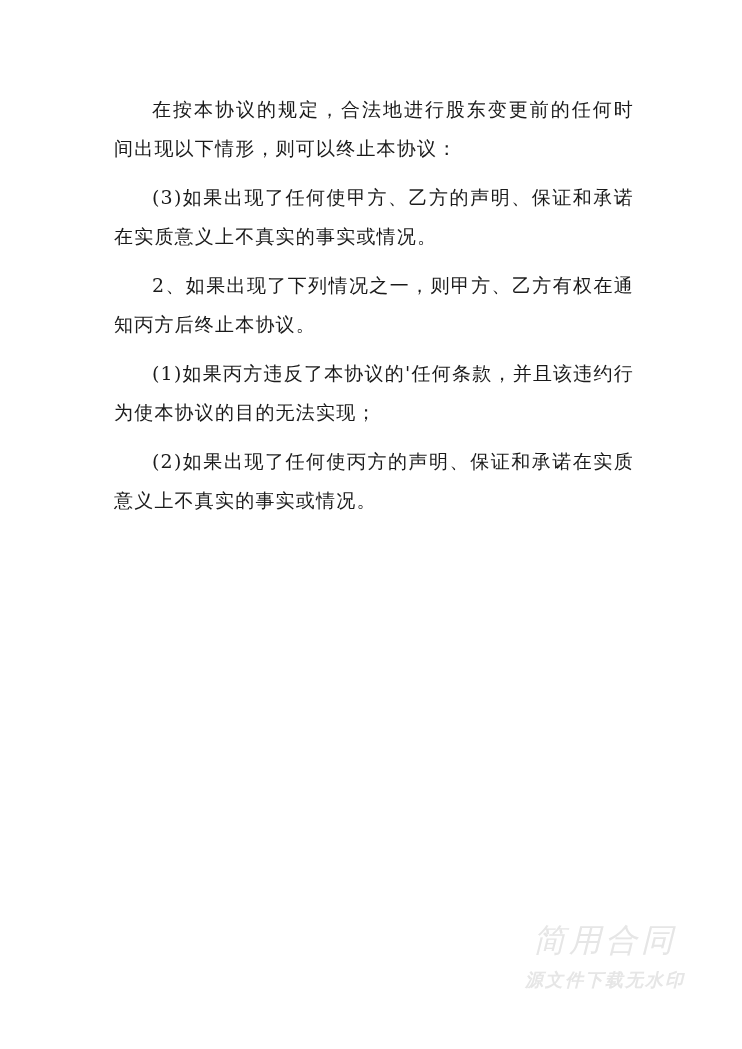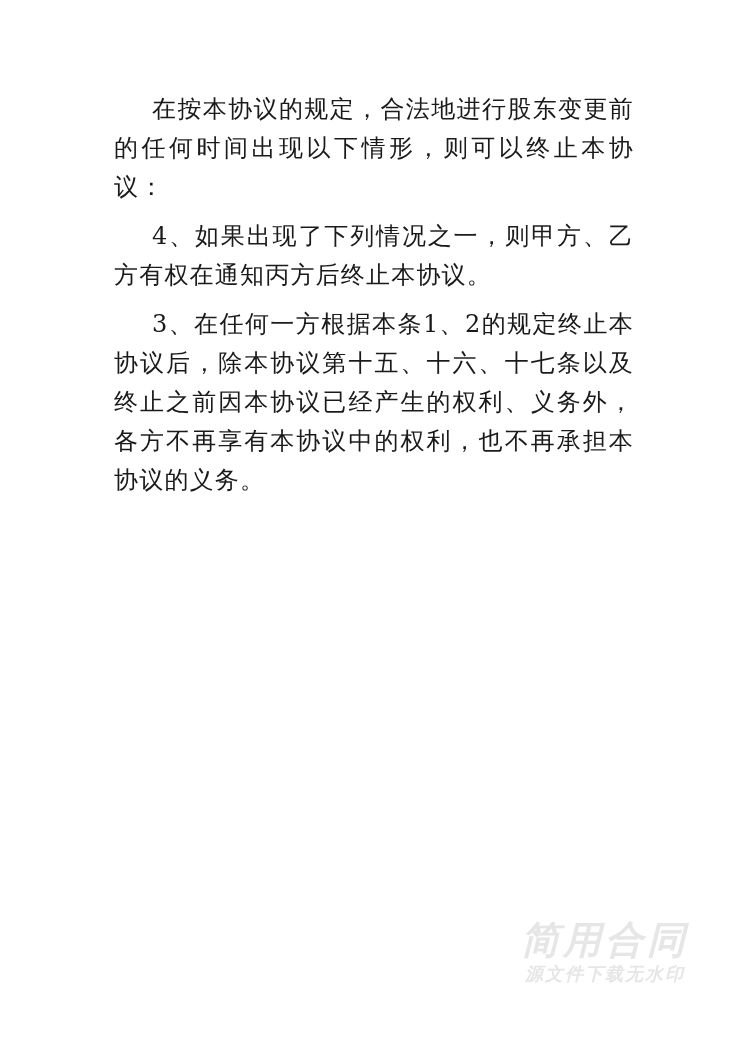--- a/index.html
+++ b/index.html
@@ -1,29 +1,31 @@
 <!DOCTYPE html>
 <html><head>
 <meta charset="utf-8">
 <style>
   html, body { margin: 0; padding: 0; background: #ffffff; }
   body { width: 742px; height: 1049px; position: relative; overflow: hidden;
     font-family: "DejaVu Serif", "Liberation Serif", serif; color: #1a1a1a; }
   .page { position: absolute; left: 114px; top: 90px; width: 520px; }
-  .para { font-size: 24px; line-height: 39px; margin: 0 0 10px 0; text-indent: 38px; letter-spacing: 1.2px; text-align: justify; }
+  .para { font-size: 19px; line-height: 39px; margin: 0 0 10px 0; text-indent: 38px; letter-spacing: 1.2px; text-align: justify; }
   .watermark { position: absolute; left: 505px; top: 918px; width: 200px; text-align: center;
     font-family: "DejaVu Sans", "Liberation Sans", sans-serif; color: #e6e6e6; font-style: italic; }
-  .wm-title { font-size: 38px; font-weight: bold; letter-spacing: 4px; line-height: 44px; }
-  .wm-sub { font-size: 18px; font-weight: bold; letter-spacing: 2px; }
+  .wm-title { font-size: 32px; font-weight: normal; letter-spacing: 4px; line-height: 44px; }
+  .wm-sub { font-size: 18px; font-weight: bold; letter-spacing: 2px; margin-top: 6px; }
 </style>
 </head>
 <body>
 
 <div class="page">
   <p class="para">在按本协议的规定，合法地进行股东变更前的任何时间出现以下情形，则可以终止本协议：</p>
-  <p class="para">4、如果出现了下列情况之一，则甲方、乙方有权在通知丙方后终止本协议。</p>
-  <p class="para">3、在任何一方根据本条1、2的规定终止本协议后，除本协议第十五、十六、十七条以及终止之前因本协议已经产生的权利、义务外，各方不再享有本协议中的权利，也不再承担本协议的义务。</p>
+  <p class="para">(3)如果出现了任何使甲方、乙方的声明、保证和承诺在实质意义上不真实的事实或情况。</p>
+  <p class="para">2、如果出现了下列情况之一，则甲方、乙方有权在通知丙方后终止本协议。</p>
+  <p class="para">(1)如果丙方违反了本协议的'任何条款，并且该违约行为使本协议的目的无法实现；</p>
+  <p class="para">(2)如果出现了任何使丙方的声明、保证和承诺在实质意义上不真实的事实或情况。</p>
 </div>
 
 <div class="watermark">
   <div class="wm-title">简用合同</div>
   <div class="wm-sub">源文件下载无水印</div>
 </div>
 
 </body></html>

